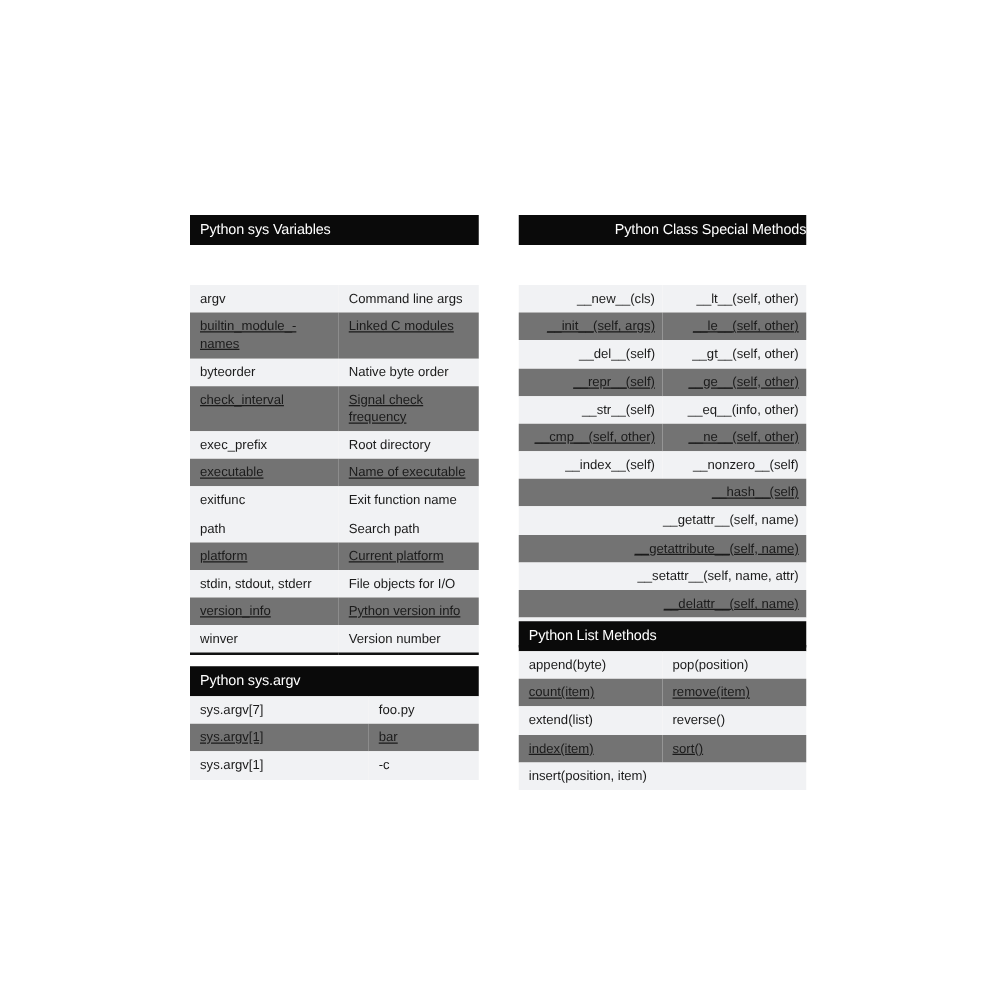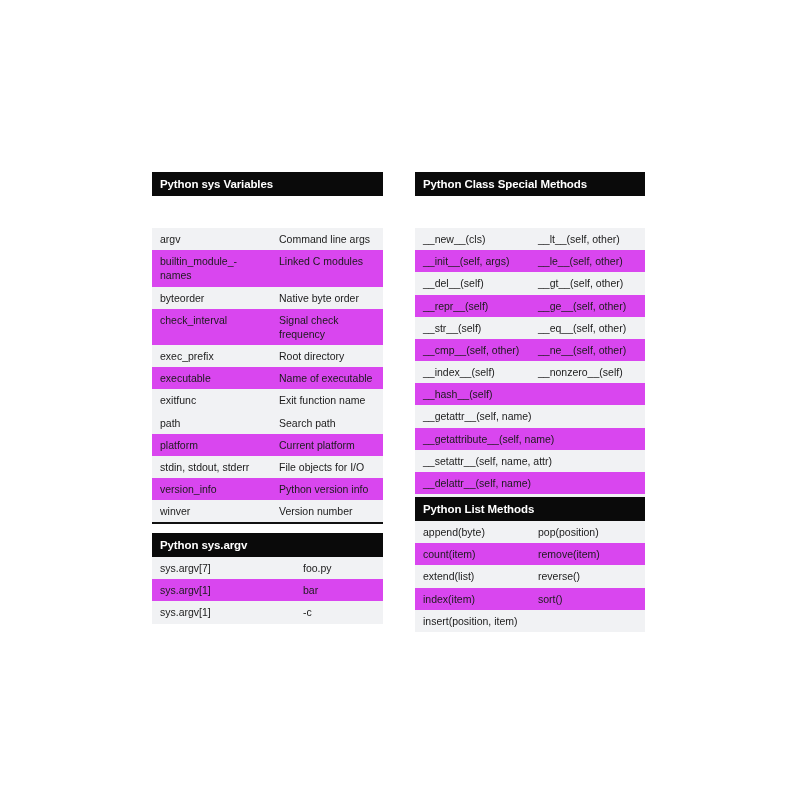--- a/index.html
+++ b/index.html
@@ -26,21 +26,21 @@
   }
 
   
   .card {
     position: absolute;
     box-sizing: border-box;
   }
   .card-header {
     background: #0a0a0a;
     color: #ffffff;
-    font-weight: bold;
+    font-weight: normal;
     font-size: 11.5px;
     letter-spacing: -0.1px;
     line-height: 1;
     padding: 7px 0 7px 8px;
     height: 24px;
     box-sizing: border-box;
     white-space: nowrap;
   }
   table.grid {
     width: 100%;
@@ -54,21 +54,22 @@
     padding: 4px 6px 4px 8px;
     vertical-align: top;
     font-family: "Liberation Sans", sans-serif;
     white-space: pre-line;
     word-break: normal;
   }
   tr.stripe td {
     background: #f1f2f4;
   }
   tr.plain td {
-    background: #d946ef;
+    background: #737373;
+    text-decoration: underline;
   }
   .card.bottom-rule table.grid {
     border-bottom: 2.5px solid #111111;
     margin-top: 32px;
   }
 
   
   #card-sys-variables {
     left: 152px;
     top: 172px;
@@ -82,20 +83,21 @@
     top: 533px;
     width: 231px;
   }
   #card-sys-argv col.c1 { width: 143px; }
   #card-sys-argv col.c2 { width: 88px; }
 
   #card-class-special-methods {
     left: 415px;
     top: 172px;
     width: 230px;
+    text-align: right;
   }
   #card-class-special-methods col.c1 { width: 115px; }
   #card-class-special-methods col.c2 { width: 115px; }
 
   #card-list-methods {
     left: 415px;
     top: 497px;
     width: 230px;
   }
   #card-list-methods col.c1 { width: 115px; }
@@ -214,21 +216,21 @@
           <tr class="stripe">
             <td>__del__(self)</td>
             <td>__gt__(self, other)</td>
           </tr>
           <tr class="plain">
             <td>__repr__(self)</td>
             <td>__ge__(self, other)</td>
           </tr>
           <tr class="stripe">
             <td>__str__(self)</td>
-            <td>__eq__(self, other)</td>
+            <td>__eq__(info, other)</td>
           </tr>
           <tr class="plain">
             <td>__cmp__(self, other)</td>
             <td>__ne__(self, other)</td>
           </tr>
           <tr class="stripe">
             <td>__index__(self)</td>
             <td>__nonzero__(self)</td>
           </tr>
           <tr class="plain">

